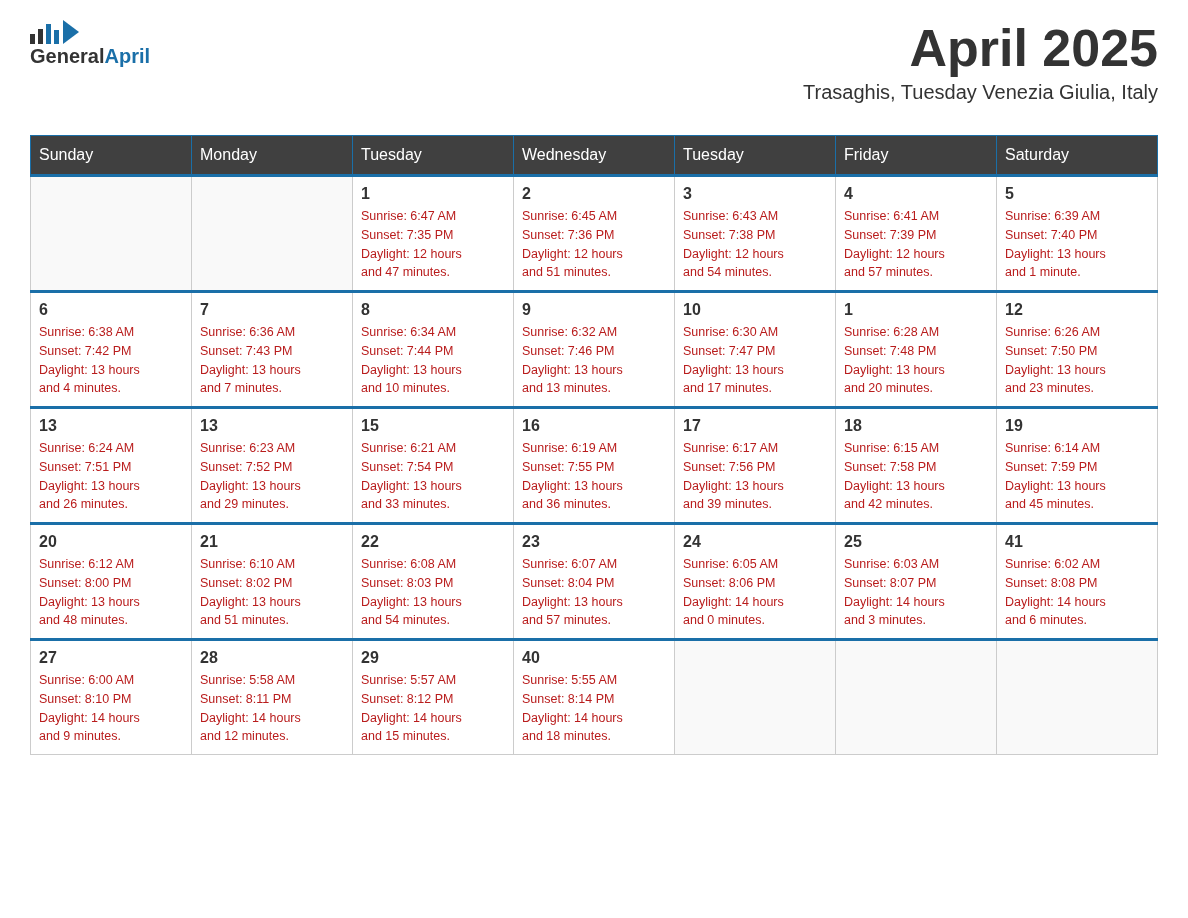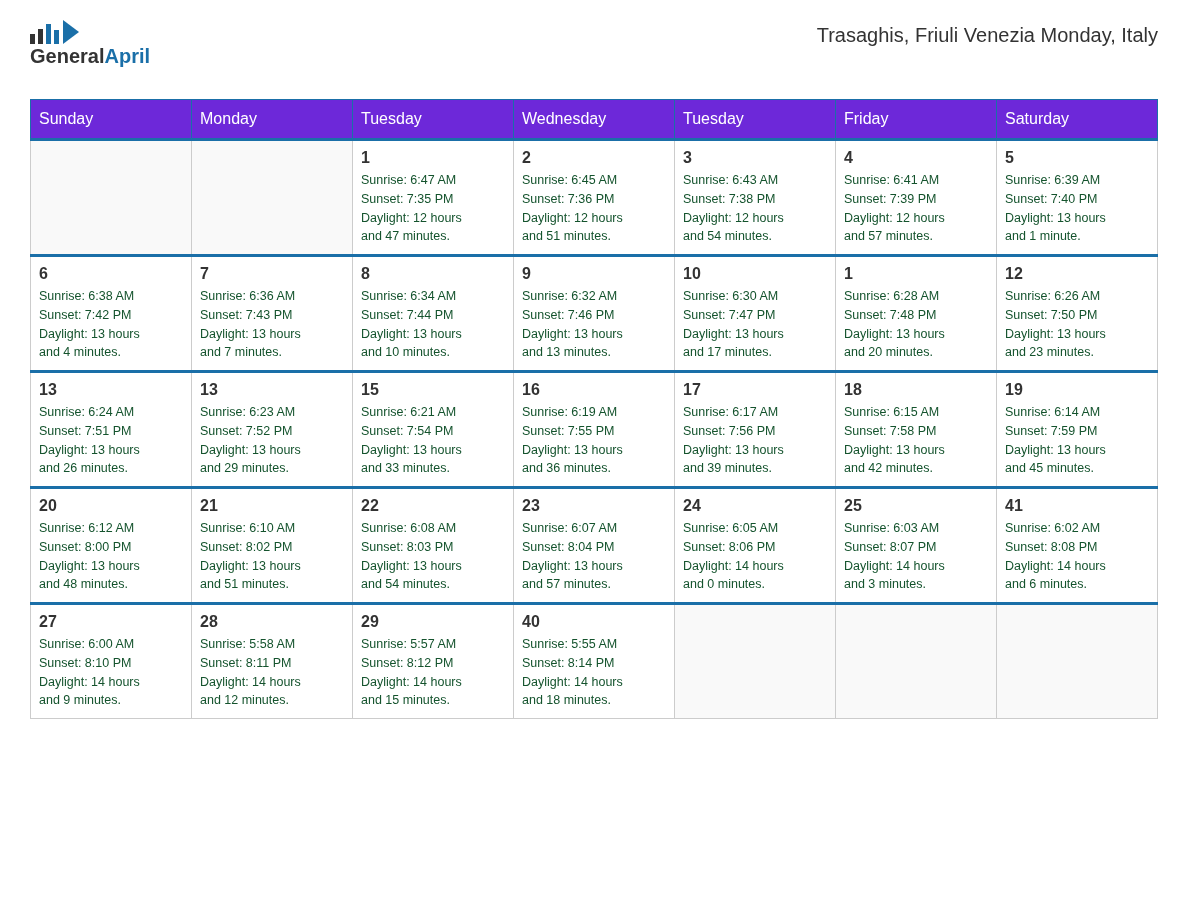--- a/index.html
+++ b/index.html
@@ -29,21 +29,21 @@
       font-size: 20px;
       color: #333;
       margin-top: 4px;
     }
     .calendar {
       width: 100%;
       border-collapse: collapse;
       border: 1px solid #aaa;
     }
     .calendar thead th {
-      background: #6d28d9;
+      background: #404040;
       color: #fff;
       padding: 10px 8px;
       text-align: left;
       font-size: 16px;
       font-weight: normal;
       border: 1px solid #1a6fa8;
     }
     .calendar tbody td {
       vertical-align: top;
       padding: 8px;
@@ -57,21 +57,21 @@
     }
     .day-num {
       font-size: 16px;
       font-weight: bold;
       color: #333;
       margin-bottom: 4px;
       display: block;
     }
     .day-info {
       font-size: 12.5px;
-      color: #14532d;
+      color: #b91c1c;
       line-height: 1.5;
     }
     .empty-cell {
       background: #f9f9f9;
     }
     
     .logo-wrap {
       display: flex;
       flex-direction: column;
       align-items: flex-start;
@@ -125,21 +125,22 @@
         <div class="bar4"></div>
       </div>
       <div class="logo-triangle-right"></div>
     </div>
     <div class="logo-name-row">
       <span>General</span>
         <span class="logo-name-blue">April</span>
     </div>
   </div>
   <div class="title-area">
-    <div class="subtitle">Trasaghis, Friuli Venezia Monday, Italy</div>
+    <div class="month-title">April 2025</div>
+    <div class="subtitle">Trasaghis, Tuesday Venezia Giulia, Italy</div>
   </div>
 </div>
 
 <table class="calendar">
   <thead>
     <tr>
     <th>Sunday</th>
         <th>Monday</th>
         <th>Tuesday</th>
         <th>Wednesday</th>

